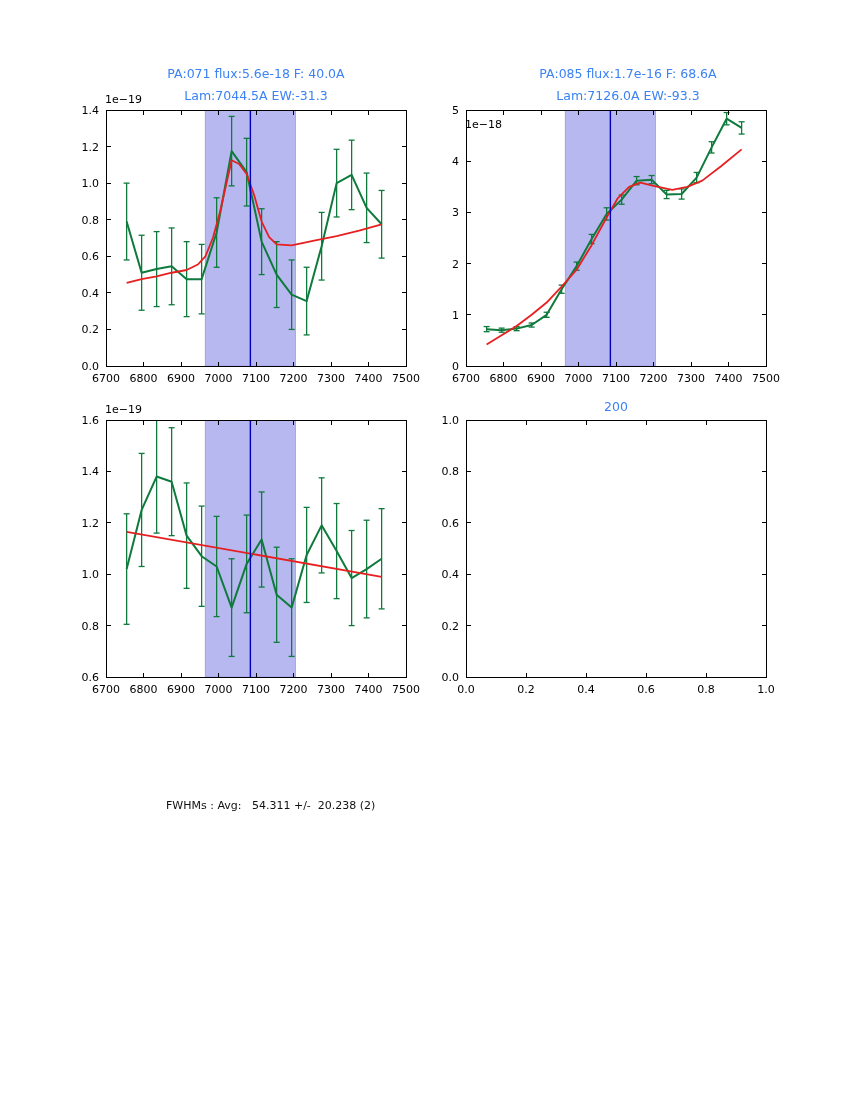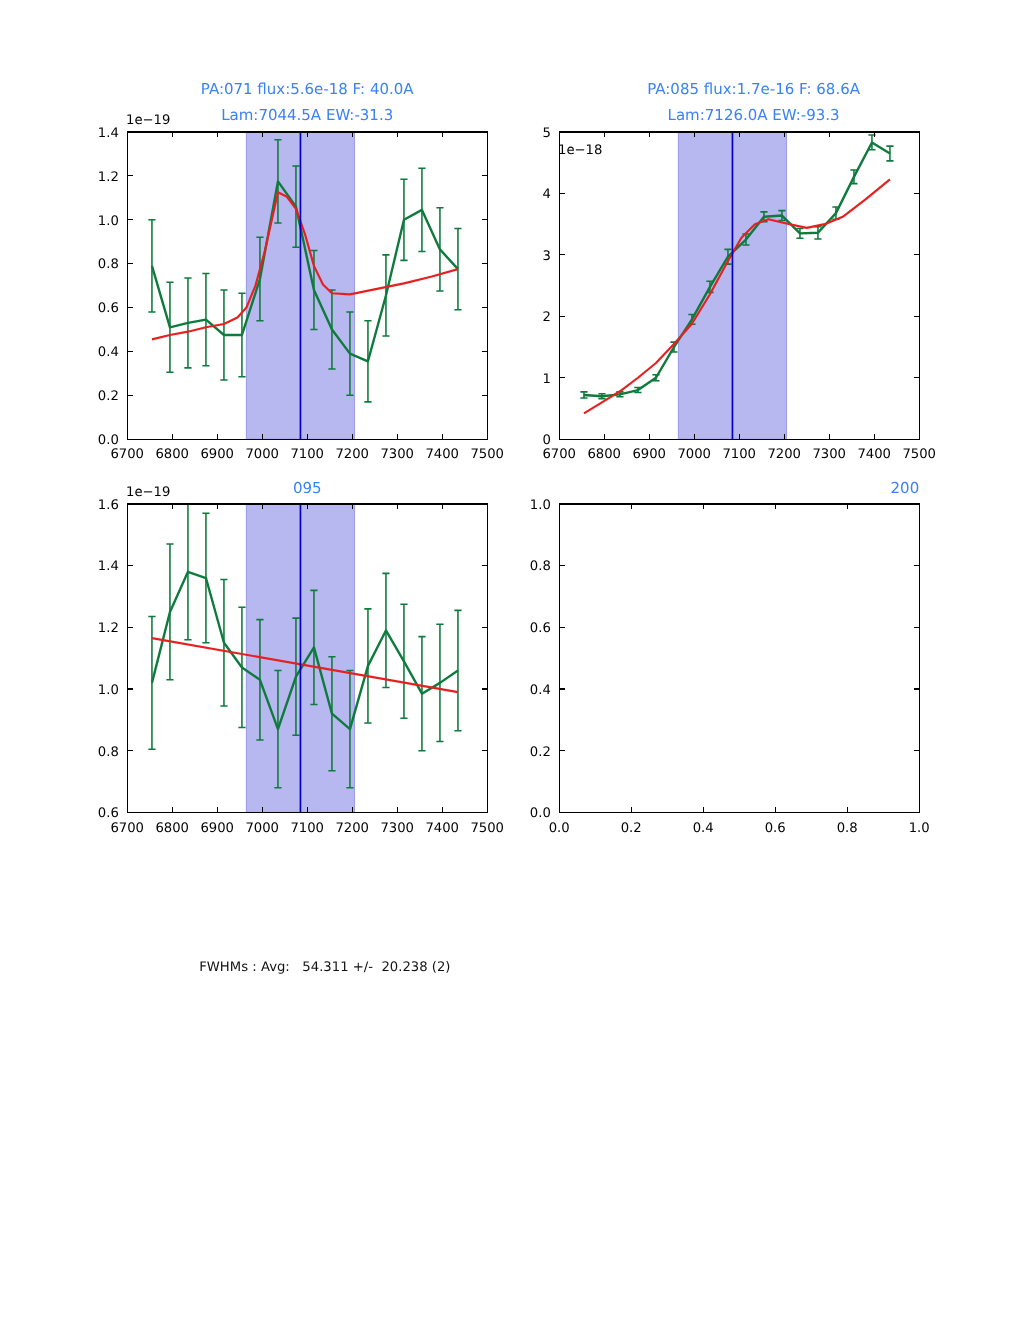--- a/index.html
+++ b/index.html
@@ -427,22 +427,21 @@
           <text x="459" y="475.4" text-anchor="end">0.8</text>
           <text x="459" y="424" text-anchor="end">1.0</text>
         </g>
       </g>
     </svg>
 
   <div class="panel-title" style="left:106px;top:63px;">PA:071 flux:5.6e-18 F: 40.0A
 Lam:7044.5A EW:-31.3</div>
   <div class="panel-title" style="left:478px;top:63px;">PA:085 flux:1.7e-16 F: 68.6A
 Lam:7126.0A EW:-93.3</div>
-  <div class="panel-title" style="left:106px;top:396px;">095</div>
-  <div class="panel-title" style="left:466px;top:396px;text-align:right;">200</div>
+  <div class="panel-title" style="left:466px;top:396px;">200</div>
 
   <div class="offset-label" style="left:105px;top:93px;">1e−19</div>
   <div class="offset-label" style="left:465px;top:82px;margin-top:36px;">1e−18</div>
   <div class="offset-label" style="left:105px;top:403px;">1e−19</div>
 
   <div class="stats">
     <div>FWHMs : Avg:   54.311 +/-  20.238 (2)</div>
     
     
   </div>

